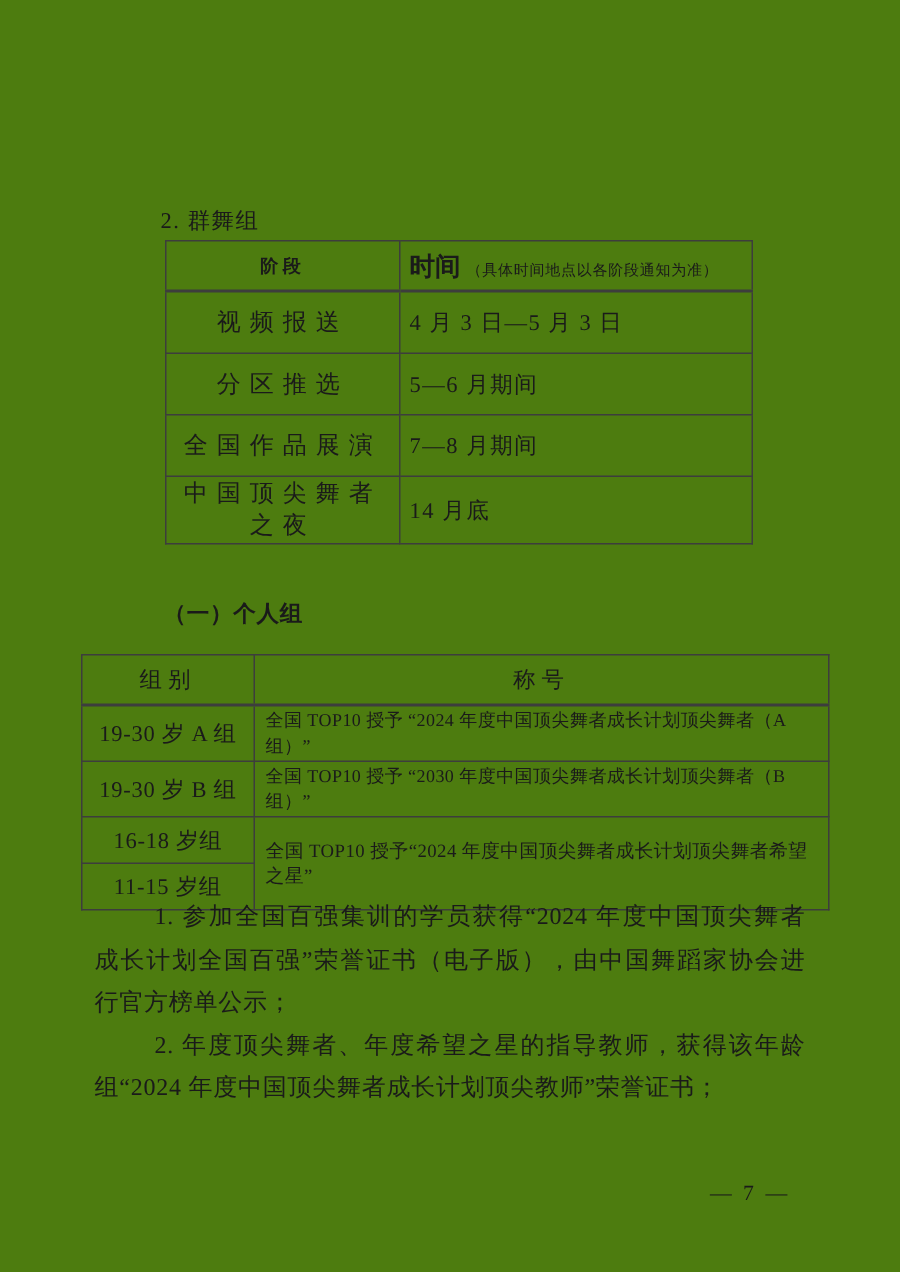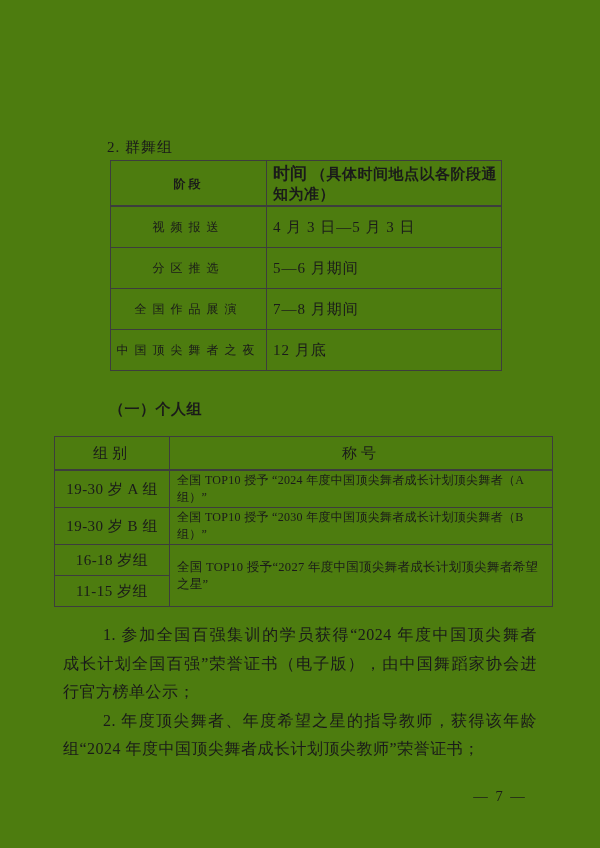--- a/index.html
+++ b/index.html
@@ -67,25 +67,24 @@
     font-weight: bold;
     font-size: 12px;
     letter-spacing: 3px;
   }
   .schedule .hdr-time {
     font-family: "Liberation Sans", "DejaVu Sans", sans-serif;
     font-weight: bold;
     font-size: 17px;
   }
   .schedule .hdr-time-note {
-    font-size: 15px;
-    letter-spacing: 0.5px;
-    font-weight: bold;
-  }
-  .schedule .stage-cell { font-size: 12px; letter-spacing: 6px; }
+    font-size: 10px;
+    letter-spacing: 0.5px;
+  }
+  .schedule .stage-cell { font-size: 16px; letter-spacing: 6px; }
   .schedule .time-cell  { font-size: 15px; letter-spacing: 1px; }
 
   
   table.honors {
     position: absolute;
     left: 54px;
     top: 436px;
     width: 492px;
     border-collapse: collapse;
     table-layout: fixed;
@@ -106,21 +105,20 @@
 
   
   .body-text {
     position: absolute;
     left: 63px;
     top: 598px;
     width: 474px;
     font-size: 16px;
     line-height: 28.5px;
     letter-spacing: 0.5px;
-    margin-top: 23px;
   }
   .body-text .line {
     text-align: justify;
     text-align-last: justify;
     white-space: nowrap;
   }
   .body-text .line.first { padding-left: 40px; }
   .body-text .line.last  { text-align-last: left; }
 
   
@@ -159,21 +157,21 @@
     <tr class="row">
       <td class="stage-col stage-cell">分区推选</td>
       <td class="time-col time-cell">5—6 月期间</td>
     </tr>
     <tr class="row">
       <td class="stage-col stage-cell">全国作品展演</td>
       <td class="time-col time-cell">7—8 月期间</td>
     </tr>
     <tr class="row">
       <td class="stage-col stage-cell">中国顶尖舞者之夜</td>
-      <td class="time-col time-cell">12 月底</td>
+      <td class="time-col time-cell">14 月底</td>
     </tr>
   </tbody>
     </table>
 
   <div class="subsection-title">（一）个人组</div>
 
   <table class="honors">
     <tbody>
         <tr class="hdr">
       <td class="group-col hdr-cell">组别</td>
@@ -182,21 +180,21 @@
     <tr class="row">
       <td class="group-col group-cell">19-30 岁 A 组</td>
       <td class="title-col title-cell">全国 TOP10 授予 “2024 年度中国顶尖舞者成长计划顶尖舞者（A 组）”</td>
     </tr>
     <tr class="row">
       <td class="group-col group-cell">19-30 岁 B 组</td>
       <td class="title-col title-cell">全国 TOP10 授予 “2030 年度中国顶尖舞者成长计划顶尖舞者（B 组）”</td>
     </tr>
     <tr class="row">
       <td class="group-col group-cell">16-18 岁组</td>
-      <td class="title-col title-cell merged" rowspan="2">全国 TOP10 授予“2027 年度中国顶尖舞者成长计划顶尖舞者希望之星”</td>
+      <td class="title-col title-cell merged" rowspan="2">全国 TOP10 授予“2024 年度中国顶尖舞者成长计划顶尖舞者希望之星”</td>
     </tr>
     <tr class="row">
       <td class="group-col group-cell">11-15 岁组</td>
     </tr>
   </tbody>
     </table>
 
   <div class="body-text">
     <div class="line first">1.  参加全国百强集训的学员获得“2024 年度中国顶尖舞者</div>
     <div class="line">成长计划全国百强”荣誉证书（电子版），由中国舞蹈家协会进</div>

